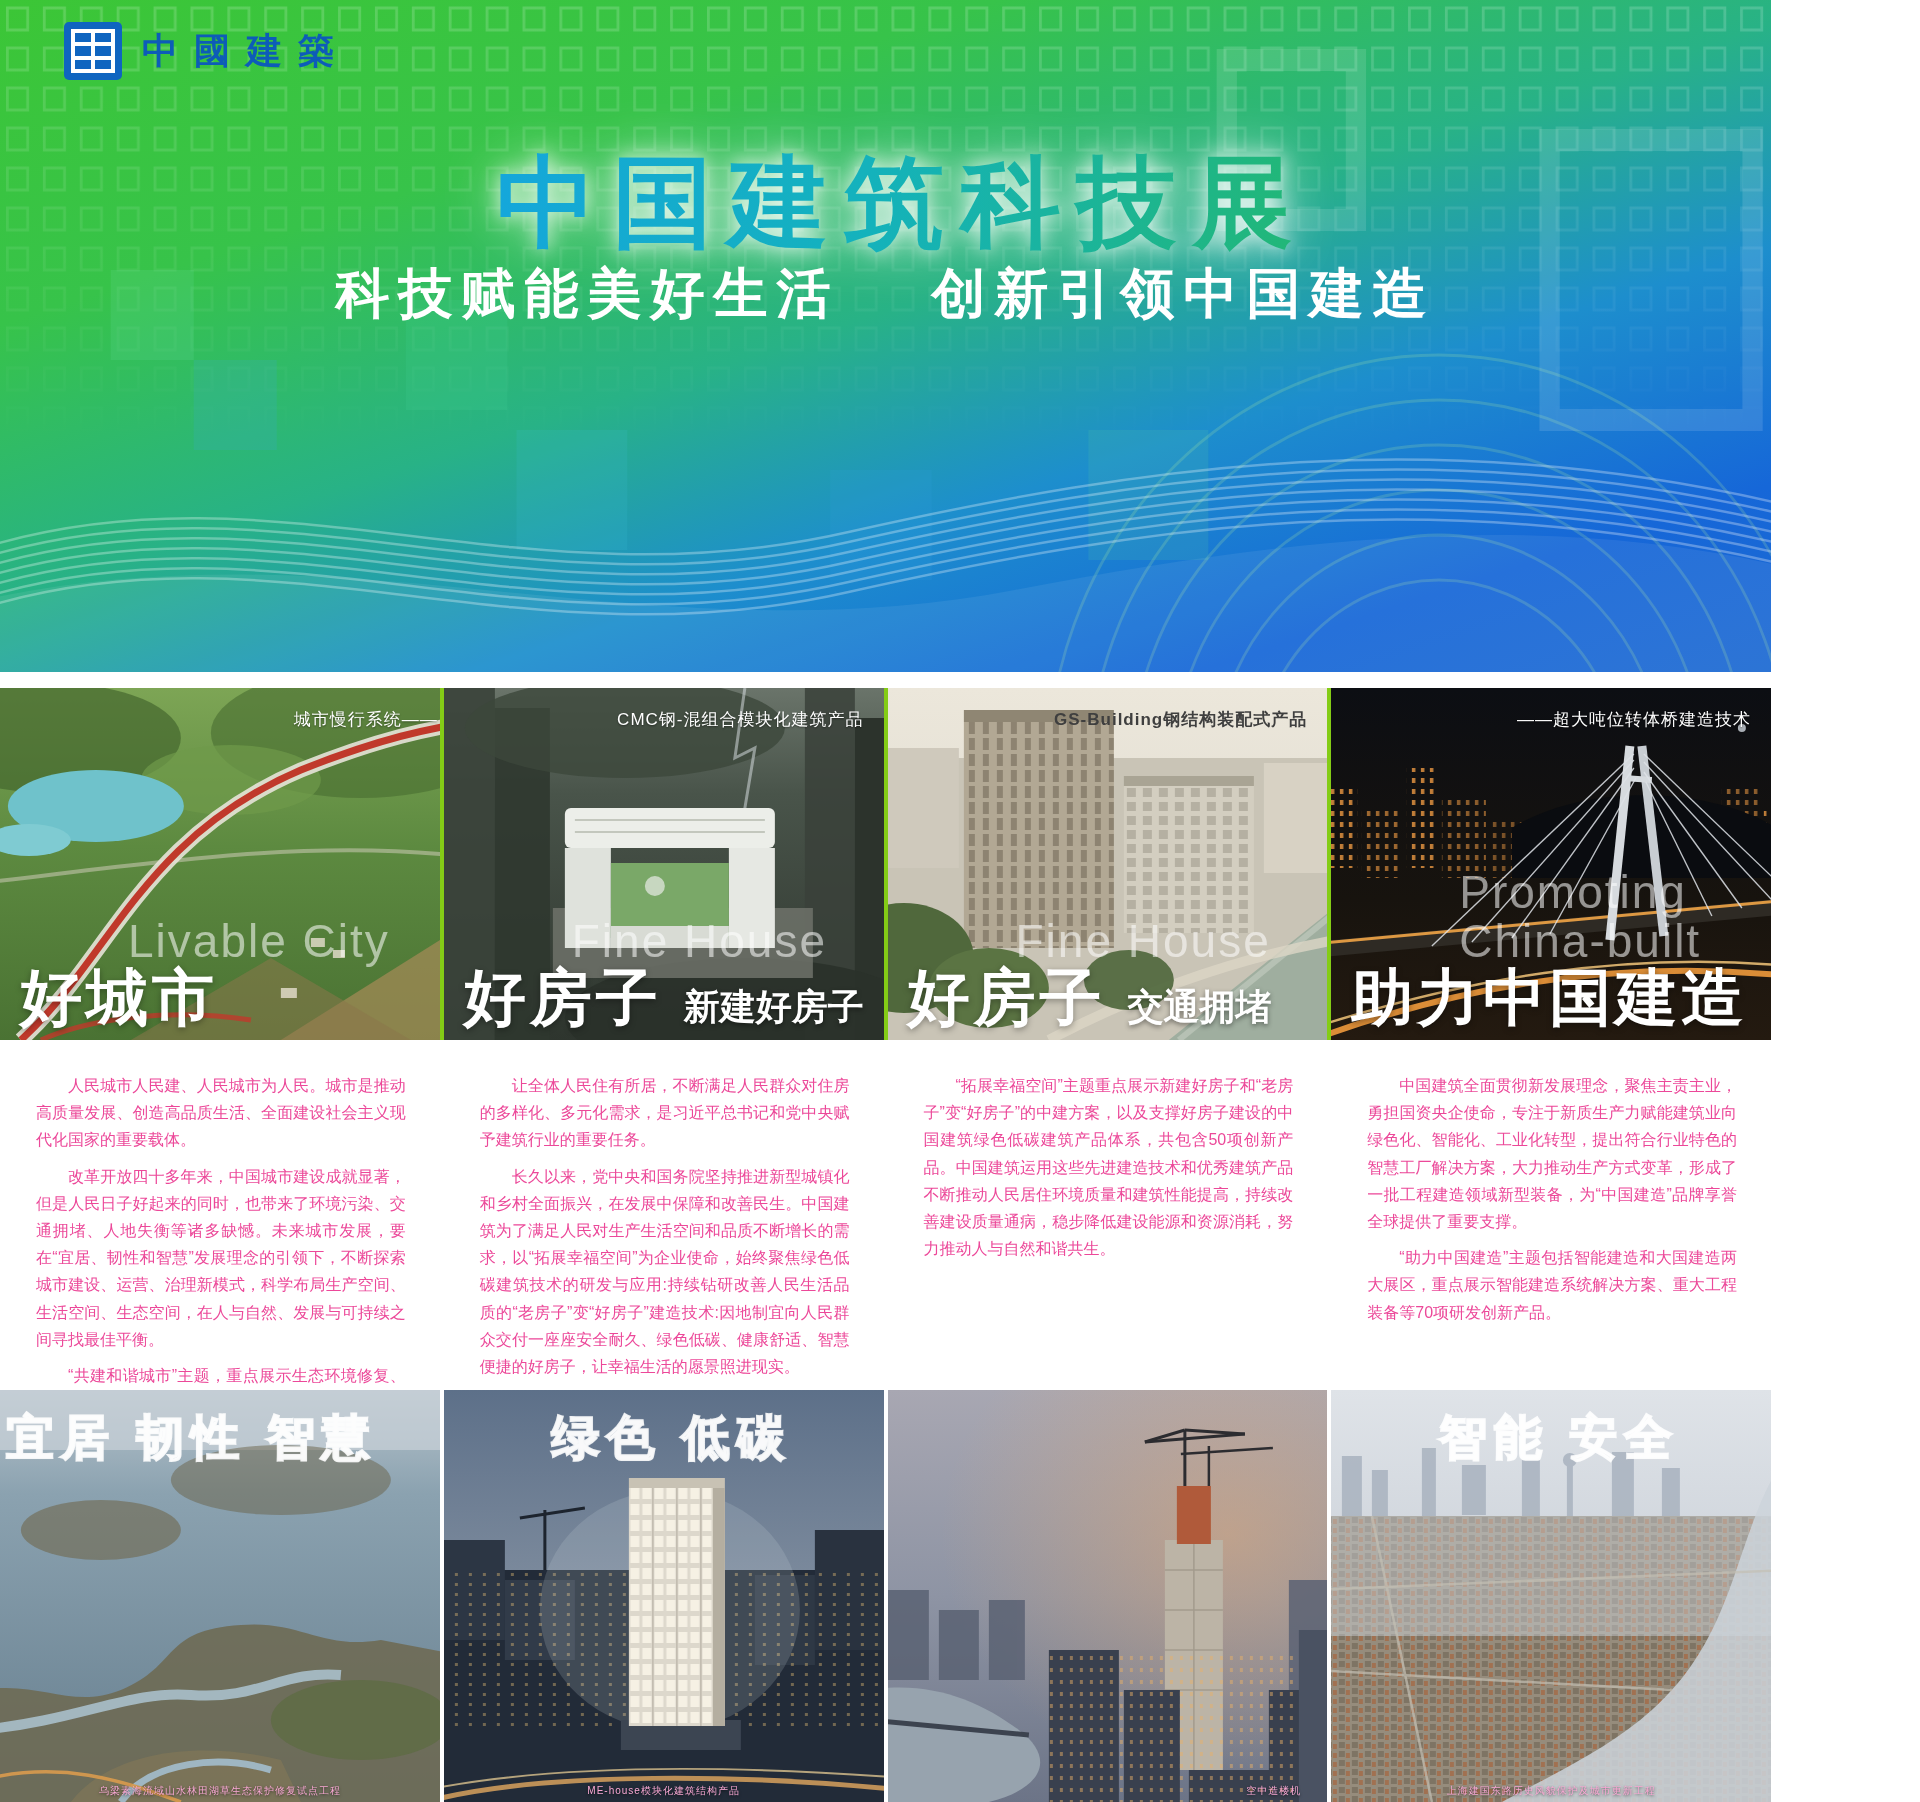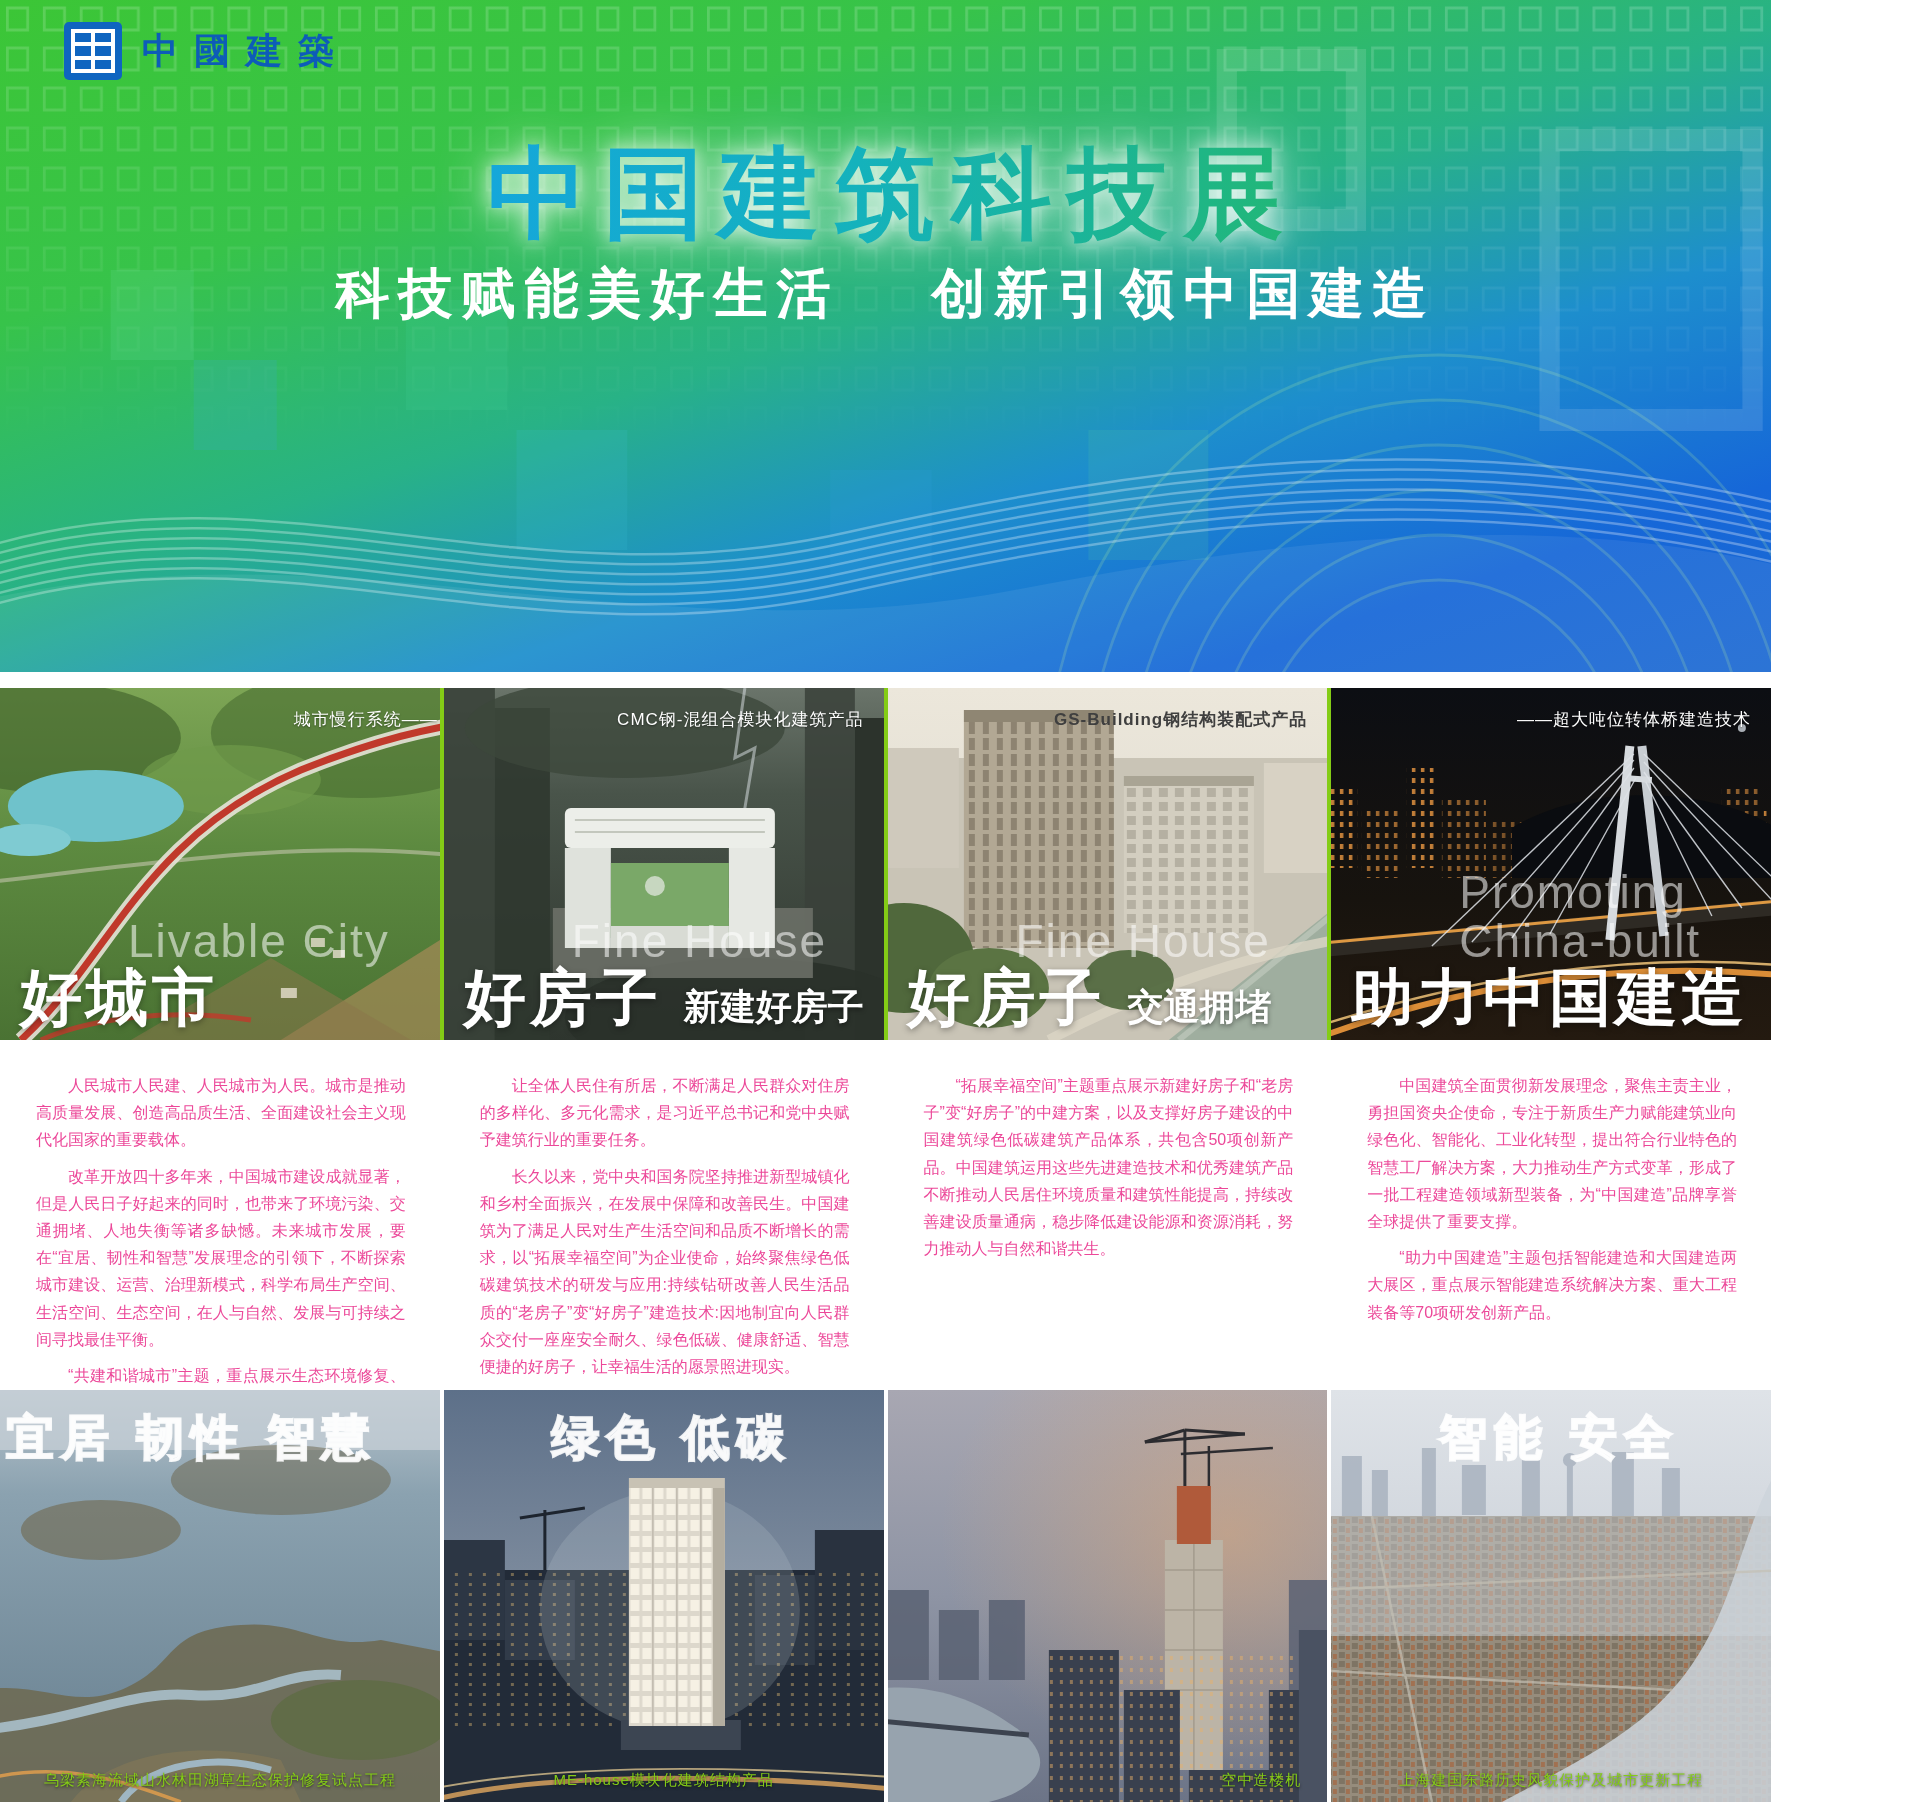--- a/index.html
+++ b/index.html
@@ -6,21 +6,21 @@
   body{width:1920px;height:1802px;font-family:"Liberation Sans",sans-serif;background:#fff;}
   .poster{position:relative;width:1771px;height:1802px;overflow:hidden;background:#fff;}
 
   
   .banner{position:relative;height:672px;overflow:hidden;
     background:linear-gradient(162deg,#3cc636 0%,#37c34a 26%,#28b286 48%,#1d8ecd 66%,#1667d8 85%,#1d6ad2 100%);}
   .banner-deco{position:absolute;inset:0;width:100%;height:100%;}
   .logo{position:absolute;top:22px;left:64px;display:flex;align-items:center;gap:20px;}
   .logo-mark{width:58px;height:58px;display:block;}
   .logo-text{font-family:"Liberation Serif",serif;font-size:36px;font-weight:bold;color:#0d5cb8;letter-spacing:16px;}
-  .main-title{position:absolute;top:120px;left:0;width:100%;margin:8px;text-align:center;
+  .main-title{position:absolute;top:120px;left:0;width:100%;margin:17px;text-align:center;
     font-size:100px;font-weight:900;letter-spacing:16px;
     background:linear-gradient(90deg,#15a2e8 18%,#14b2bc 48%,#27b95c 82%);
     -webkit-background-clip:text;background-clip:text;color:transparent;
     filter:drop-shadow(0 0 10px rgba(255,255,255,.9)) drop-shadow(0 0 26px rgba(255,255,255,.55));}
   .sub-title{position:absolute;top:258px;left:0;width:100%;display:flex;justify-content:center;gap:92px;
     font-size:54px;font-weight:900;color:#ffffff;letter-spacing:9px;text-align:right;}
 
   
   .showcase-row{display:flex;gap:4px;height:352px;margin-top:16px;background:#84cc16;}
   .photo-card{position:relative;flex:1;overflow:hidden;background:#444;}
@@ -42,22 +42,22 @@
   .text-col .para{margin:0 0 9px;text-indent:2em;}
 
   
   .gallery-row{display:flex;gap:4px;height:412px;background:#fff;}
   .gallery-card{position:relative;flex:1;overflow:hidden;background:#555;}
   .gallery-card .art{position:absolute;inset:0;width:100%;height:100%;display:block;}
   .g-overlay{position:absolute;top:16px;left:0;width:100%;text-align:center;
     font-size:48px;font-weight:900;letter-spacing:7px;color:rgba(255,255,255,.30);
     -webkit-text-stroke:2px rgba(255,255,255,.88);text-shadow:0 0 2px rgba(255,255,255,.5);padding-left:8px;}
   .g-overlay.left{text-align:left;padding-left:6px;box-sizing:border-box;}
-  .g-caption{position:absolute;bottom:12px;left:0;width:100%;text-align:center;
-    font-size:15px;color:#84cc16;letter-spacing:1px;text-shadow:0 1px 3px rgba(0,0,0,.65);}
+  .g-caption{position:absolute;bottom:4px;left:0;width:100%;text-align:center;
+    font-size:10px;color:#f9a8d4;letter-spacing:1px;text-shadow:0 1px 3px rgba(0,0,0,.65);}
   .g-caption.right{text-align:right;padding-right:26px;box-sizing:border-box;}
 </style>
 </head>
 <body>
 
 <div class="poster">
 
   <header class="banner">
     <svg class="banner-deco" viewBox="0 0 1920 672" preserveAspectRatio="none">
       <defs>

